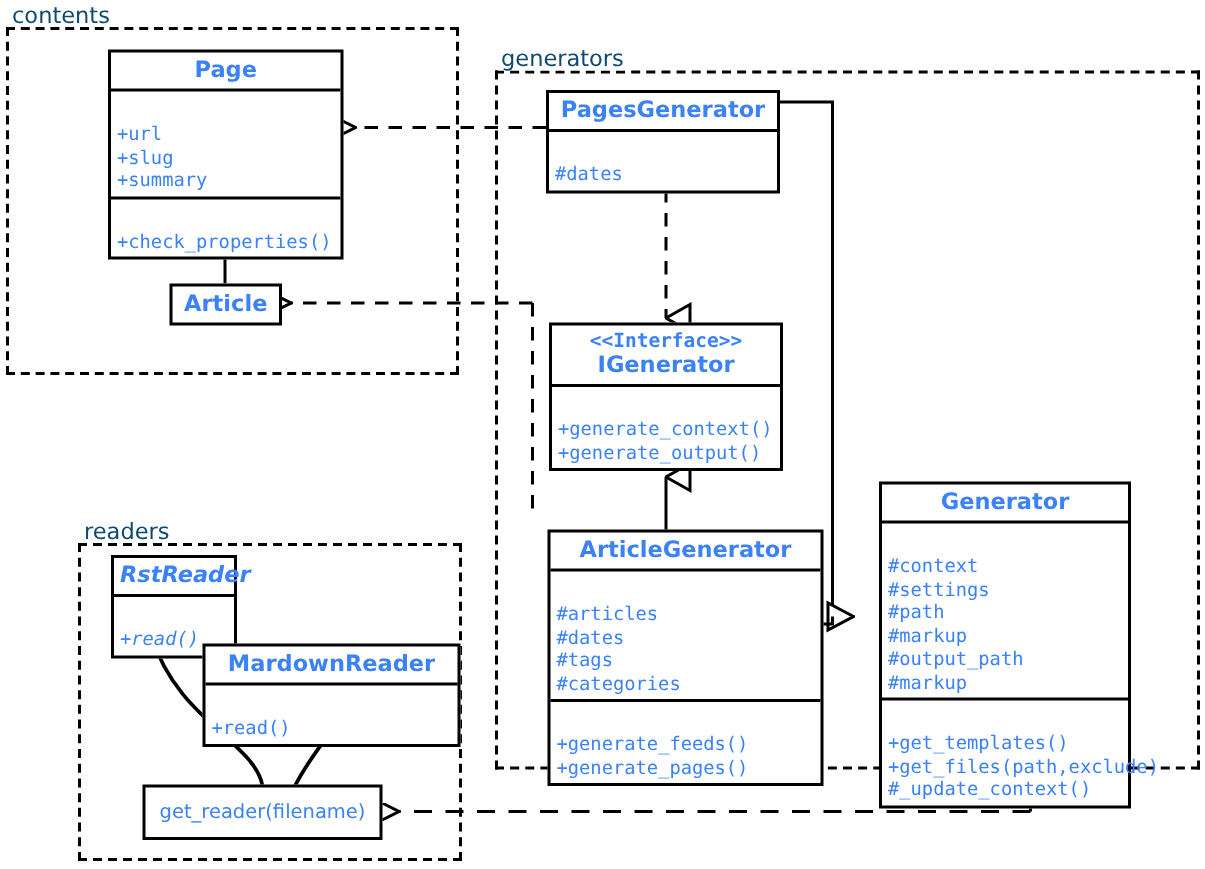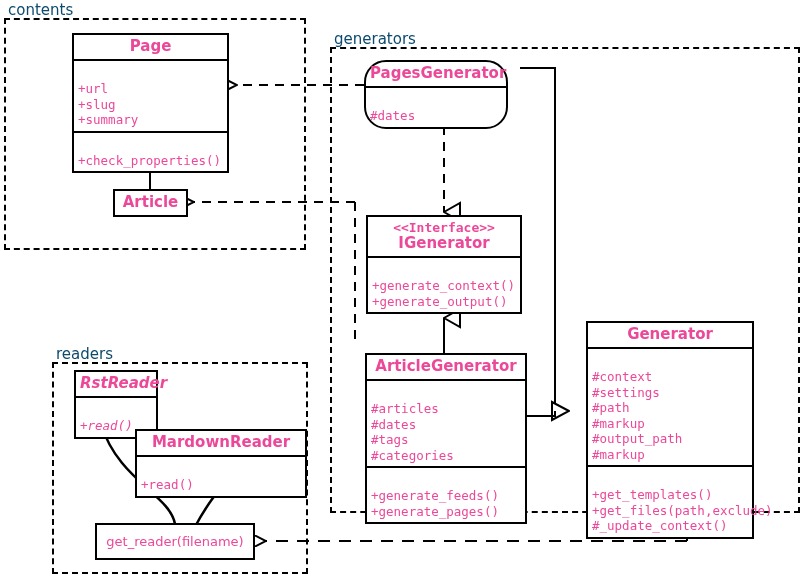--- a/index.html
+++ b/index.html
@@ -35,21 +35,21 @@
   }
 
   
   .uml {
     position: absolute;
     box-sizing: border-box;
     border: 2px solid #000;
     background: #ffffff;
     font-family: "DejaVu Sans Mono", monospace;
     font-size: 12.5px;
-    color: #ec4899;
+    color: #3b82f6;
     z-index: 5;
   }
   .uml .name-compartment {
     box-sizing: border-box;
     text-align: center;
     font-family: "DejaVu Sans", sans-serif;
     font-weight: bold;
     font-size: 15px;
     padding: 3px 4px 4px 4px;
     line-height: 17px;
@@ -174,39 +174,39 @@
     </div>
     <div class="compartment">
       <div>+check_properties()</div>
     </div>
   </div>
 
   <div class="uml" style="left:113px; top:189px; width:75px;">
     <div class="name-compartment">Article</div>
   </div>
 
-  <div class="uml" style="left:364px; top:60px; width:144px;border-radius:22px;">
+  <div class="uml" style="left:364px; top:60px; width:156px;">
     <div class="name-compartment">PagesGenerator</div>
     <div class="compartment">
       <div>#dates</div>
     </div>
   </div>
 
   <div class="uml" style="left:366px; top:215px; width:156px;">
     <div class="name-compartment">
       <span class="stereotype">&lt;&lt;Interface&gt;&gt;</span>
       <span>IGenerator</span>
     </div>
     <div class="compartment">
       <div>+generate_context()</div>
       <div>+generate_output()</div>
     </div>
   </div>
 
-  <div class="uml" style="left:365px; top:353px; width:162px;">
+  <div class="uml" style="left:365px; top:353px; width:184px;">
     <div class="name-compartment">ArticleGenerator</div>
     <div class="compartment">
       <div>#articles</div>
       <div>#dates</div>
       <div>#tags</div>
       <div>#categories</div>
     </div>
     <div class="compartment">
       <div>+generate_feeds()</div>
       <div>+generate_pages()</div>

